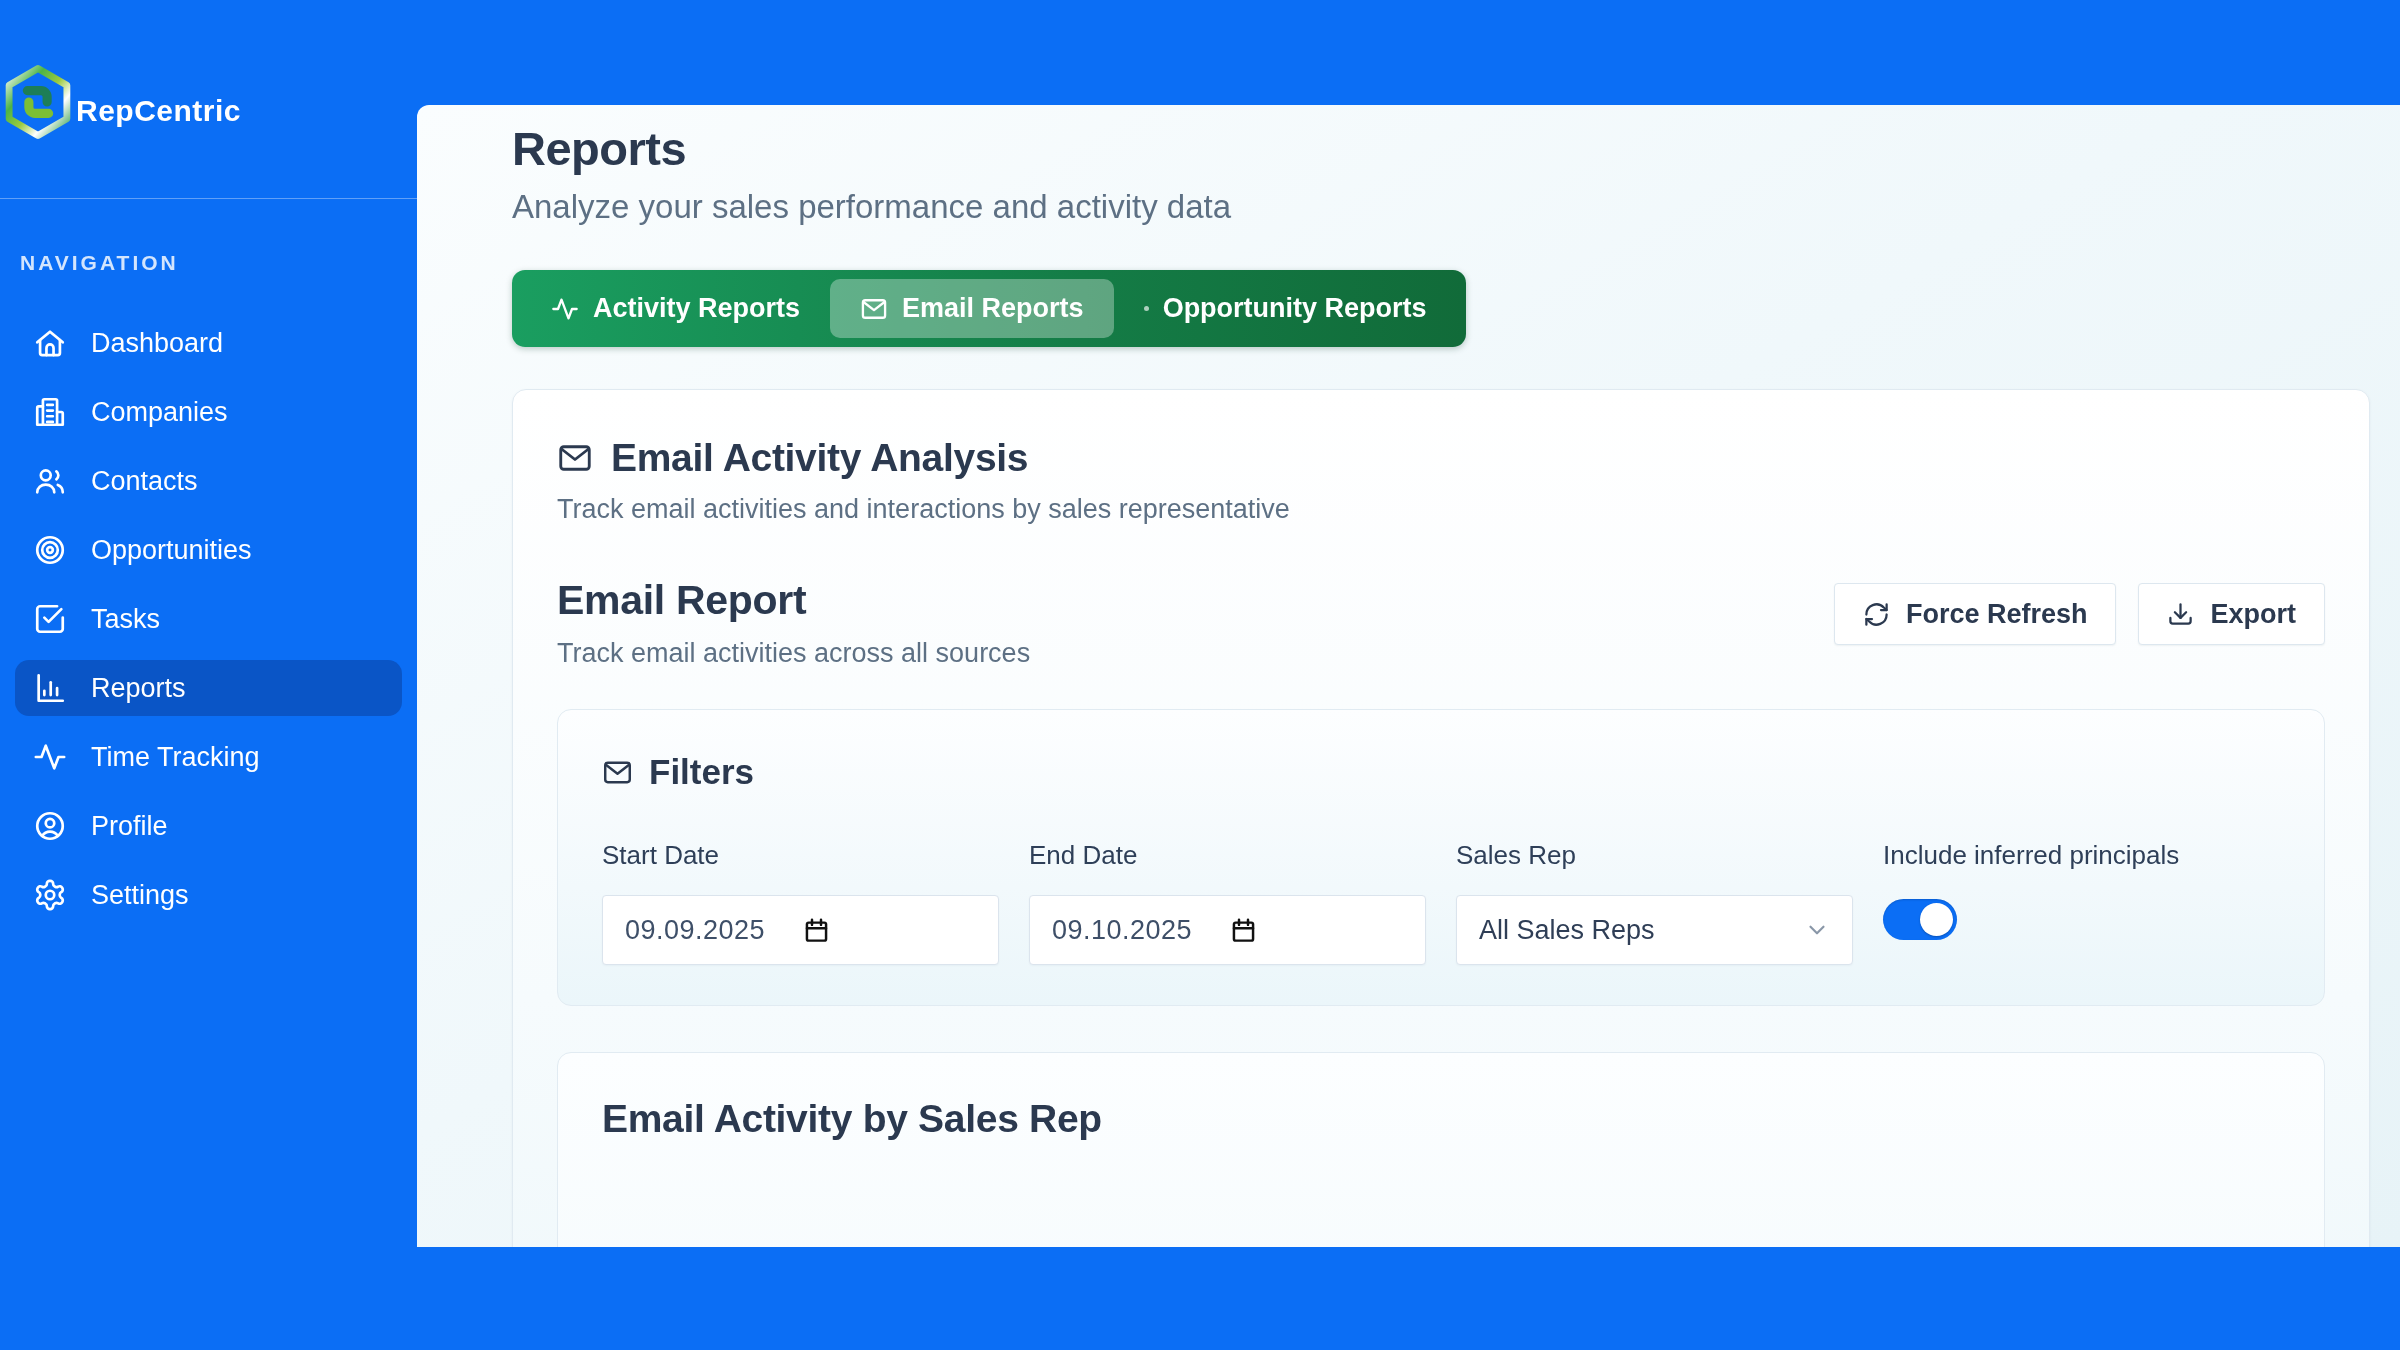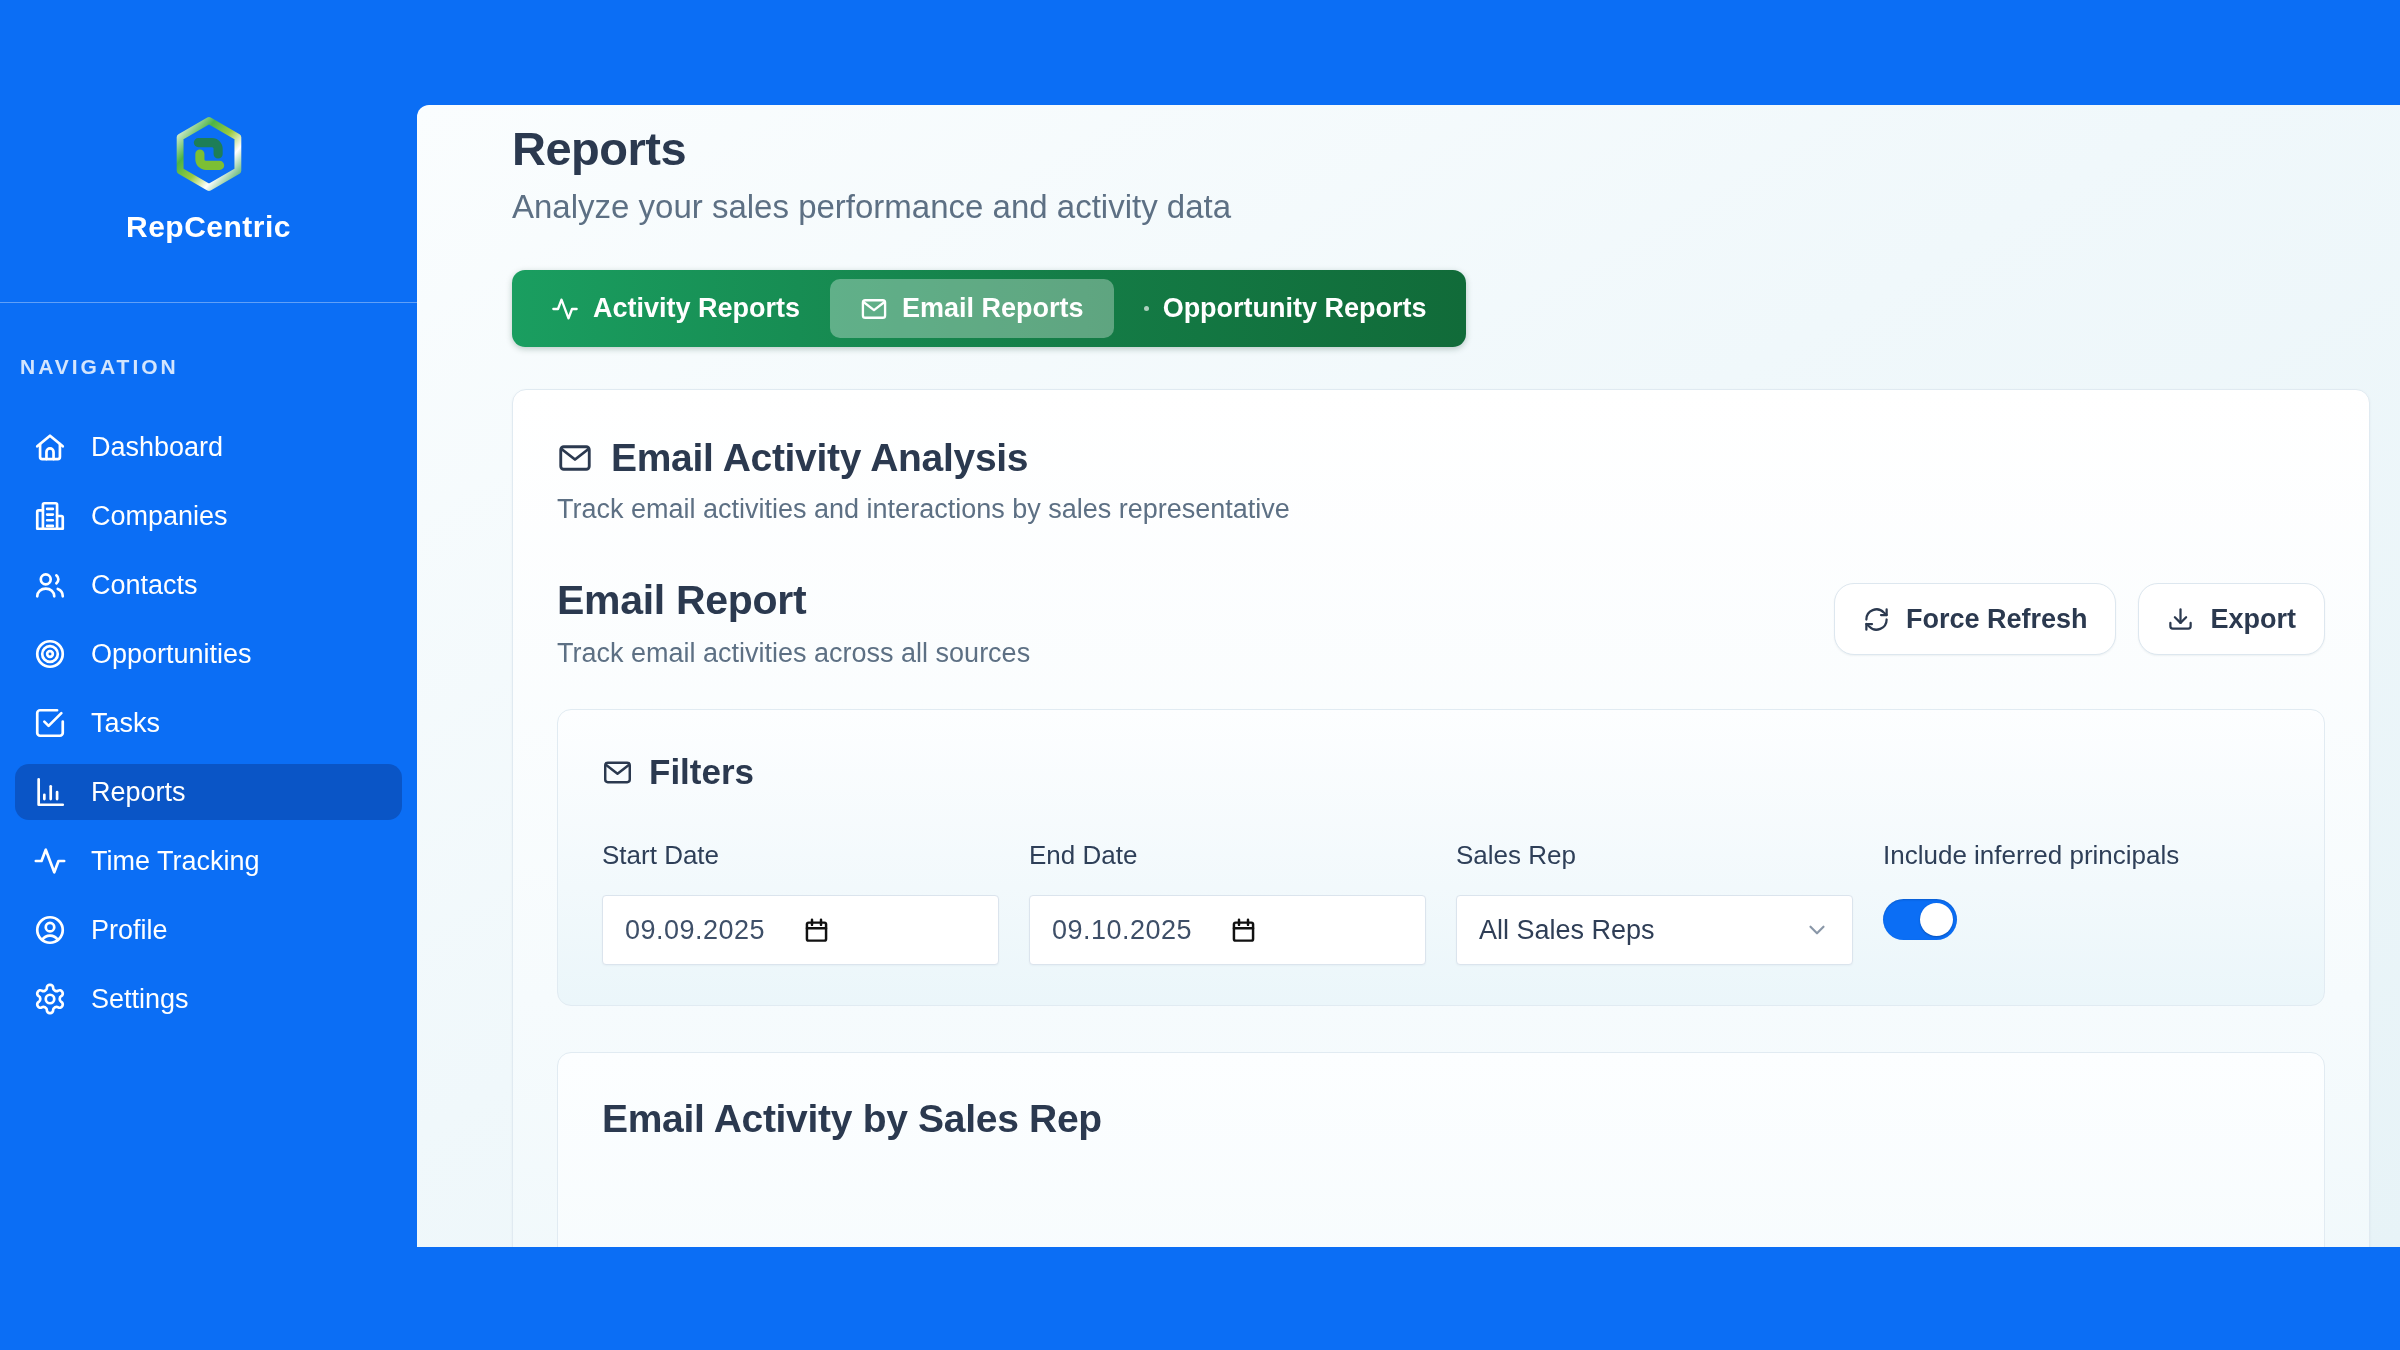--- a/index.html
+++ b/index.html
@@ -10,21 +10,21 @@
     position:relative;
     color:#2b394f;
   }
   svg { display:block; }
 
   
   .sidebar {
     position:absolute; left:0; top:0; width:417px; height:1350px;
     background:#0b6ef5; color:#fff;
   }
-  .logo-block { padding-top:116px; display:flex; flex-direction:column; align-items:center; }
+  .logo-block { padding-top:64px; display:flex; flex-direction:row; align-items:center; }
   .logo-name { margin-top:18px; font-size:30px; font-weight:700; letter-spacing:.5px; color:#fff; }
   .sidebar-divider { margin-top:58px; height:1px; background:rgba(255,255,255,.35); }
   .nav-section-label {
     padding:52px 0 0 20px; font-size:21px; font-weight:600;
     letter-spacing:3px; color:rgba(255,255,255,.82);
   }
   .nav-list { margin-top:40px; padding:0 15px; }
   .nav-item {
     display:flex; align-items:center; gap:24px;
     height:56px; padding:0 18px; margin-bottom:13px;
@@ -74,22 +74,22 @@
   .section-head .mail-icon { width:36px; height:36px; color:#2b394f; }
   .section-title { font-size:39px; font-weight:800; letter-spacing:-.3px; color:#2b394f; }
   .section-subtitle { margin-top:14px; font-size:27px; color:#5d7084; }
 
   .report-row { margin-top:52px; display:flex; align-items:flex-start; justify-content:space-between; }
   .report-title { font-size:41px; font-weight:800; letter-spacing:-.3px; }
   .report-subtitle { margin-top:14px; font-size:27px; color:#5d7084; }
   .report-actions { display:flex; gap:22px; margin-top:6px; }
   .btn-outline {
     display:flex; align-items:center; gap:16px;
-    height:72px; padding:0 28px;
-    background:#fff; border:1px solid #dde7ef; border-radius:20px;
+    height:62px; padding:0 28px;
+    background:#fff; border:1px solid #dde7ef; border-radius:4px;
     font-size:27px; font-weight:600; color:#2b394f; cursor:pointer;
     box-shadow:0 1px 2px rgba(20,45,70,.06);
   }
   .btn-outline svg { width:27px; height:27px; }
 
   
   .filters-card {
     margin-top:40px;
     border:1px solid #e1ebf2; border-radius:14px;
     background:linear-gradient(180deg,#fdfeff 0%,#f2f9fc 60%,#ebf6fa 100%);

